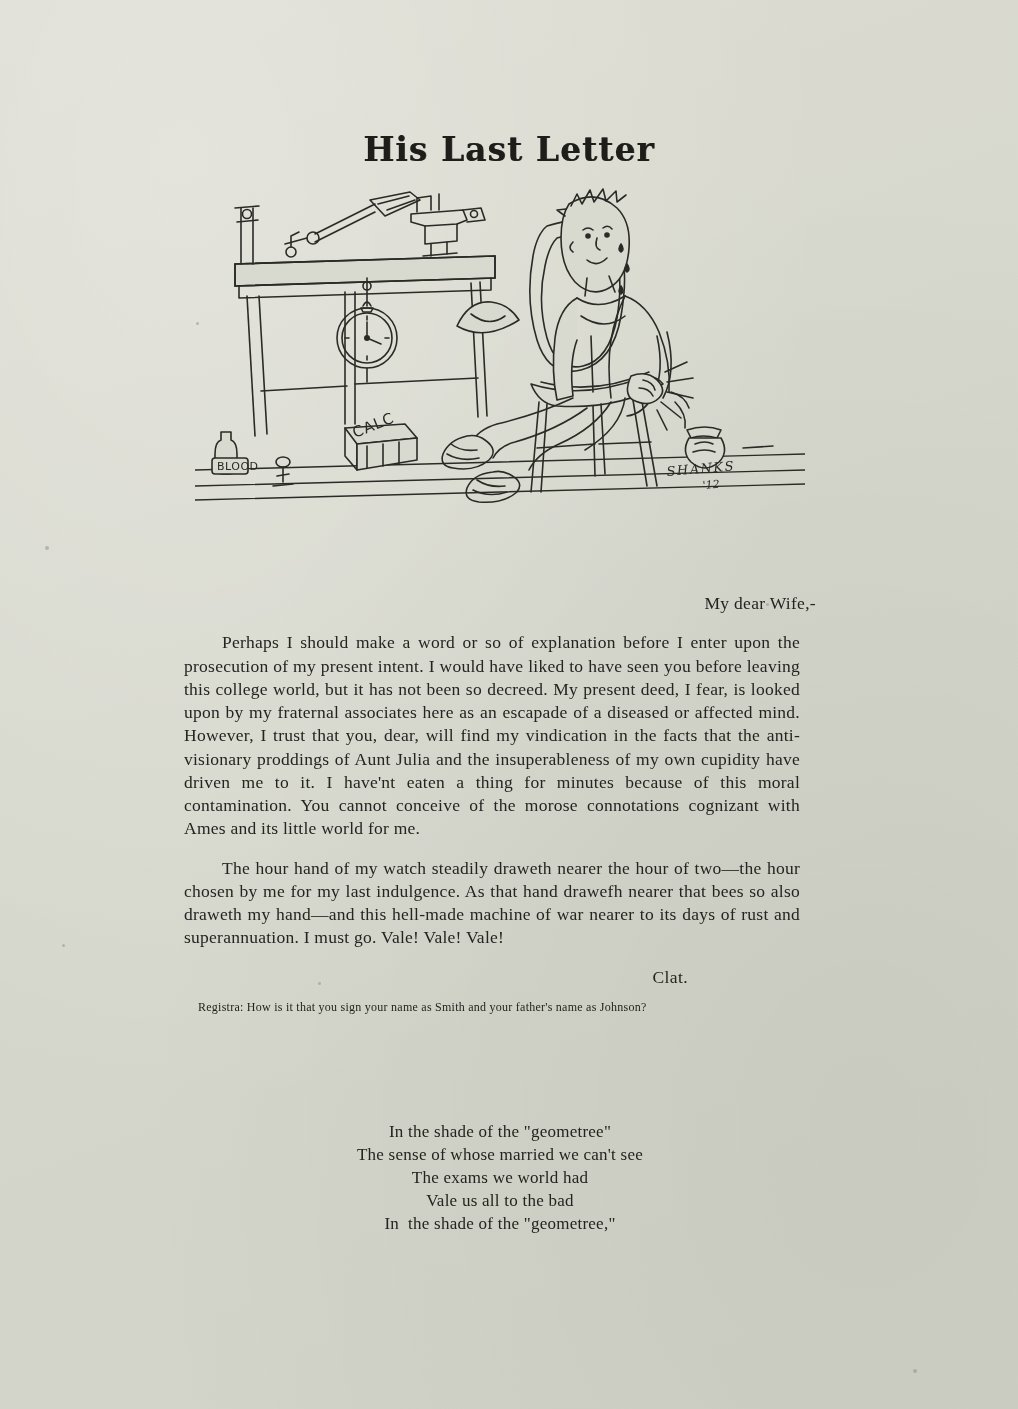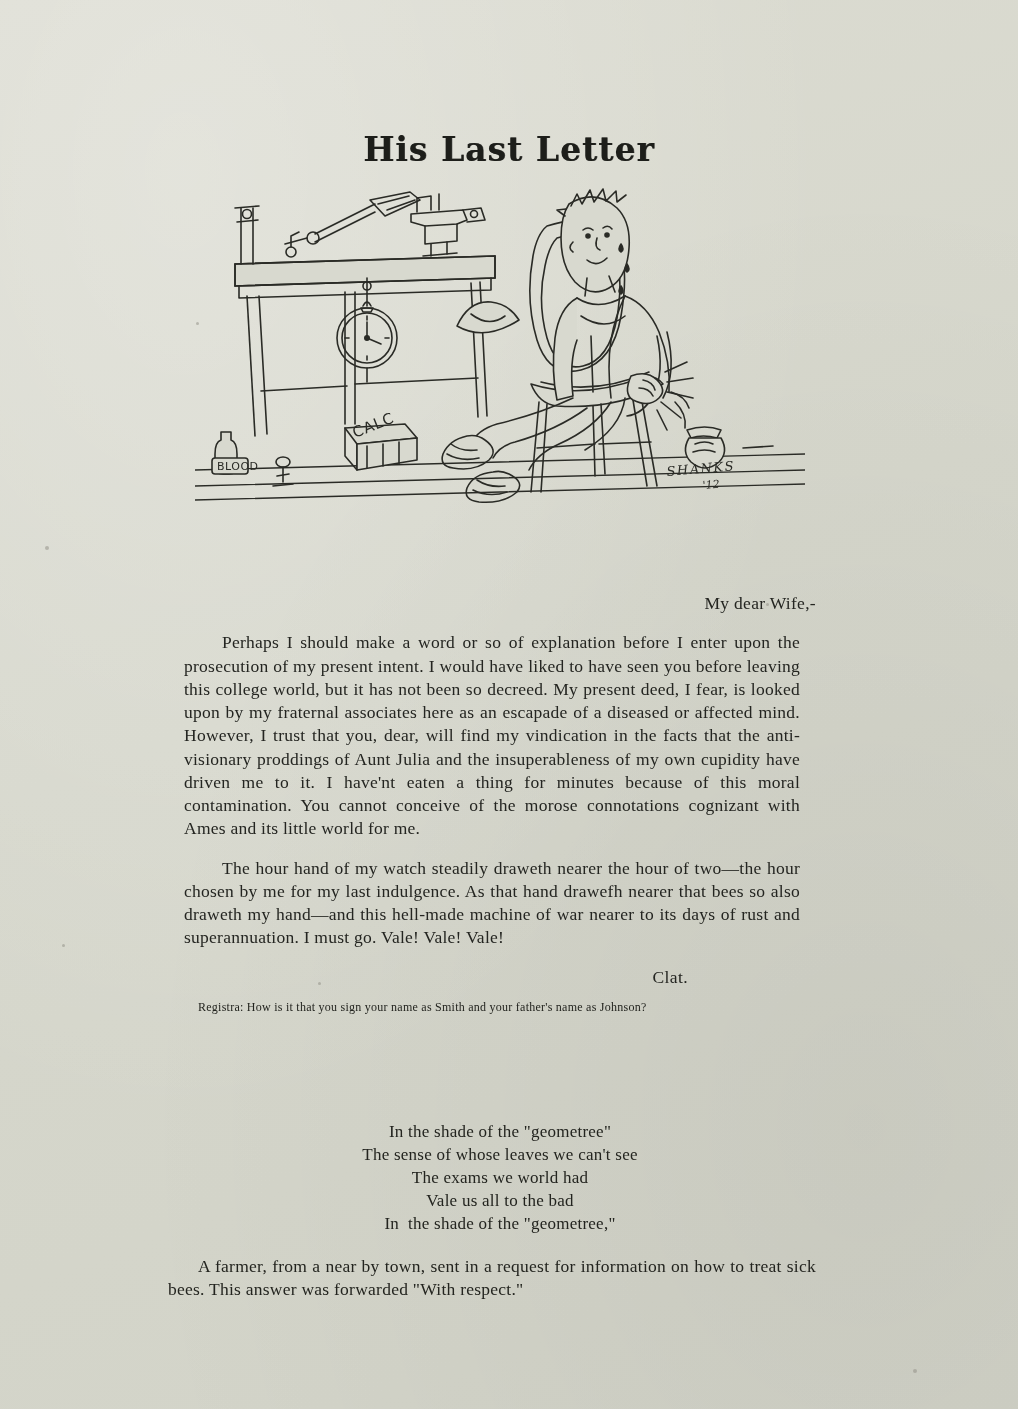--- a/index.html
+++ b/index.html
@@ -327,23 +327,20 @@
     <p class="para">The hour hand of my watch steadily draweth nearer  the hour of two—the hour chosen by me for my last indulgence.   As that hand drawefh nearer that bees so also  draweth my hand—and this  hell-made machine  of war nearer to its  days of  rust  and  superannuation.   I  must  go.   Vale!  Vale!  Vale!</p>
     <p class="signature">Clat.</p>
   </div>
 
   <div class="joke">
     <p class="lead">Registra:   How is it that you sign your  name as Smith and your  father's name as Johnson?</p>
   </div>
 
   <div class="poem">
     <div>In the shade of the "geometree"</div>
-    <div>The sense of whose leaves we can't see</div>
+    <div>The sense of whose married we can't see</div>
     <div>The exams we world had</div>
     <div>Vale us all to the bad</div>
     <div>In  the shade of the "geometree,"</div>
   </div>
 
-  <div class="closing">
-    <p>A farmer, from a near by town, sent in a request for information  on how to treat sick bees.   This answer was forwarded "With respect."</p>
-  </div>
 
 </div>
 
 </body></html>

